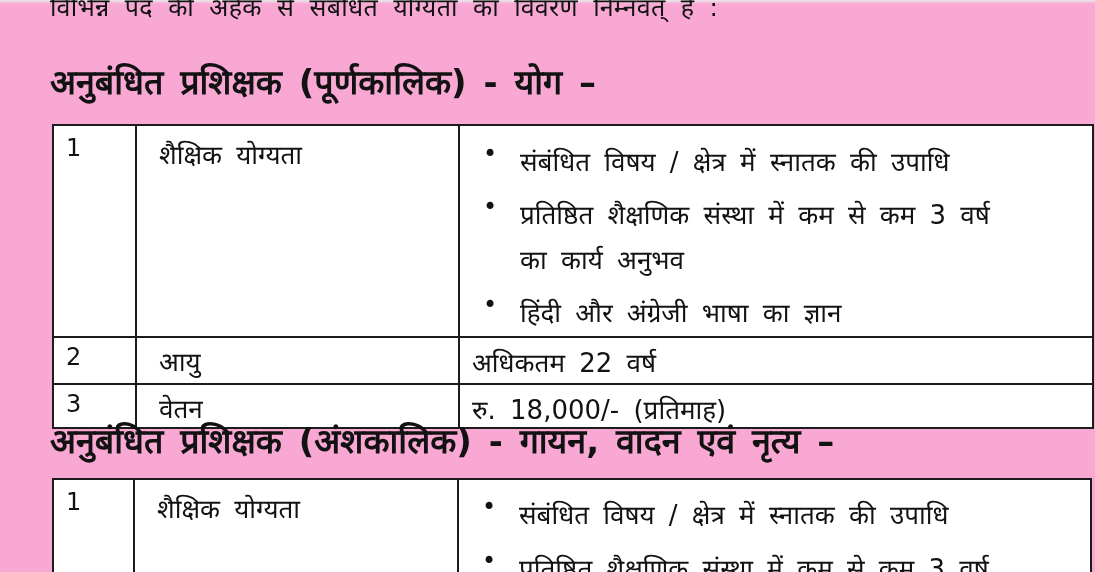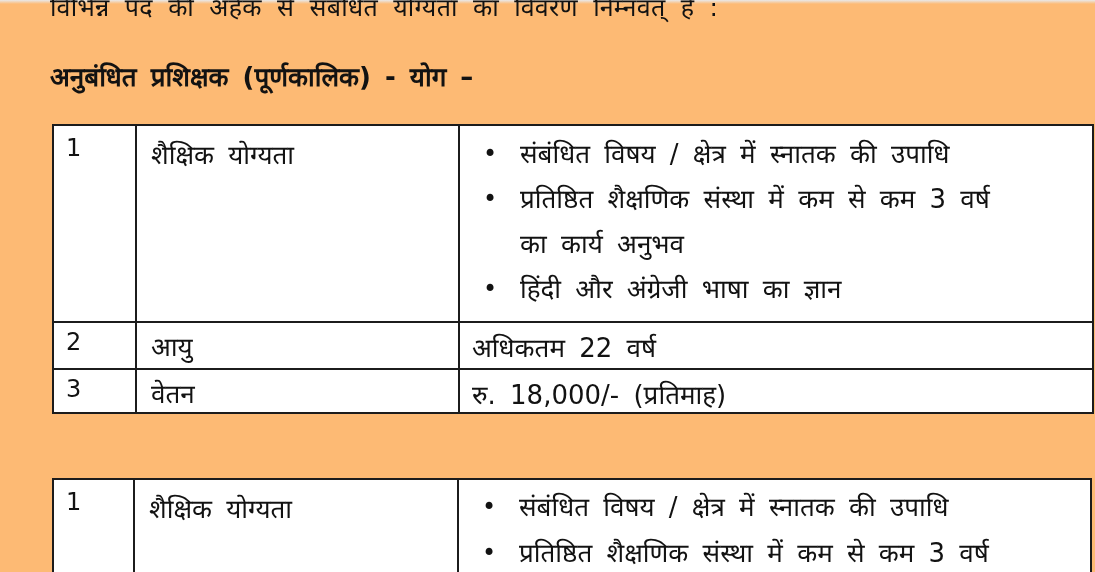--- a/index.html
+++ b/index.html
@@ -11,21 +11,21 @@
     width: 1095px;
     height: 572px;
     overflow: hidden;
     font-family: "DejaVu Sans", sans-serif;
     color: #121212;
   }
   .page {
     position: relative;
     width: 1095px;
     height: 572px;
-    background: #fdba74;
+    background: #f9a8d4;
     overflow: hidden;
   }
   .top-fade {
     position: absolute;
     top: 0; left: 0;
     width: 1095px; height: 4px;
     background: linear-gradient(#e9e9e9, rgba(255,255,255,0));
     pointer-events: none;
   }
   .intro {
@@ -36,21 +36,21 @@
     font-size: 25px;
     line-height: 34px;
     word-spacing: 7px;
     letter-spacing: 0.3px;
     white-space: nowrap;
   }
   .heading {
     position: absolute;
     left: 50px;
     margin: 0;
-    font-size: 26px;
+    font-size: 34px;
     font-weight: bold;
     word-spacing: 5px;
     white-space: nowrap;
   }
   .h1pos { top: 58px; }
   .h2pos { top: 417px; }
 
   table.qual-table {
     position: absolute;
     left: 52px;
@@ -66,21 +66,21 @@
     vertical-align: top;
     padding: 0;
     overflow: hidden;
   }
   td.num {
     font-size: 24px;
     padding: 8px 0 0 12px;
   }
   td.label {
     font-size: 26px;
-    padding: 10px 0 0 14px;
+    padding: 10px 0 0 22px;
     word-spacing: 6px;
   }
   .t1 tr.r1 td { height: 185px; }
   .t1 tr.r2 td { height: 40px; }
   .t1 tr.r3 td { height: 36px; }
   .t1 tr.r2 td.num, .t1 tr.r3 td.num { padding-top: 5px; }
   .t1 tr.r2 td.label, .t1 tr.r3 td.label { padding-top: 5px; }
   .t2 tr.r1 td { height: 200px; }
 
   td.value { font-size: 26px; }
@@ -105,20 +105,21 @@
   .bullet {
     flex: 0 0 37px;
     width: 37px;
     font-size: 24px;
     text-align: left;
     padding-left: 3px;
   }
   .btext {
     white-space: pre-line;
     word-spacing: 6px;
+    margin-top: 8px;
   }
 </style>
 </head>
 <body>
 
 <div class="page">
   <div class="top-fade"></div>
 
   <p class="intro">विभिन्न पद की अर्हक से संबंधित योग्यता का विवरण निम्नवत् है :</p>
 
@@ -162,20 +163,21 @@
       <tr class="r3">
         <td class="num">3</td>
         <td class="label">वेतन</td>
         <td class="value">
           <span class="plain">रु. 18,000/- (प्रतिमाह)</span>
         </td>
       </tr>
     </tbody>
   </table>
 
+  <h2 class="heading h2pos">अनुबंधित प्रशिक्षक (अंशकालिक) - गायन, वादन एवं नृत्य –</h2>
 
   <table class="qual-table t2">
     <colgroup>
       <col style="width:81px">
       <col style="width:324px">
       <col style="width:633px">
     </colgroup>
     <tbody>
       <tr class="r1">
         <td class="num">1</td>

